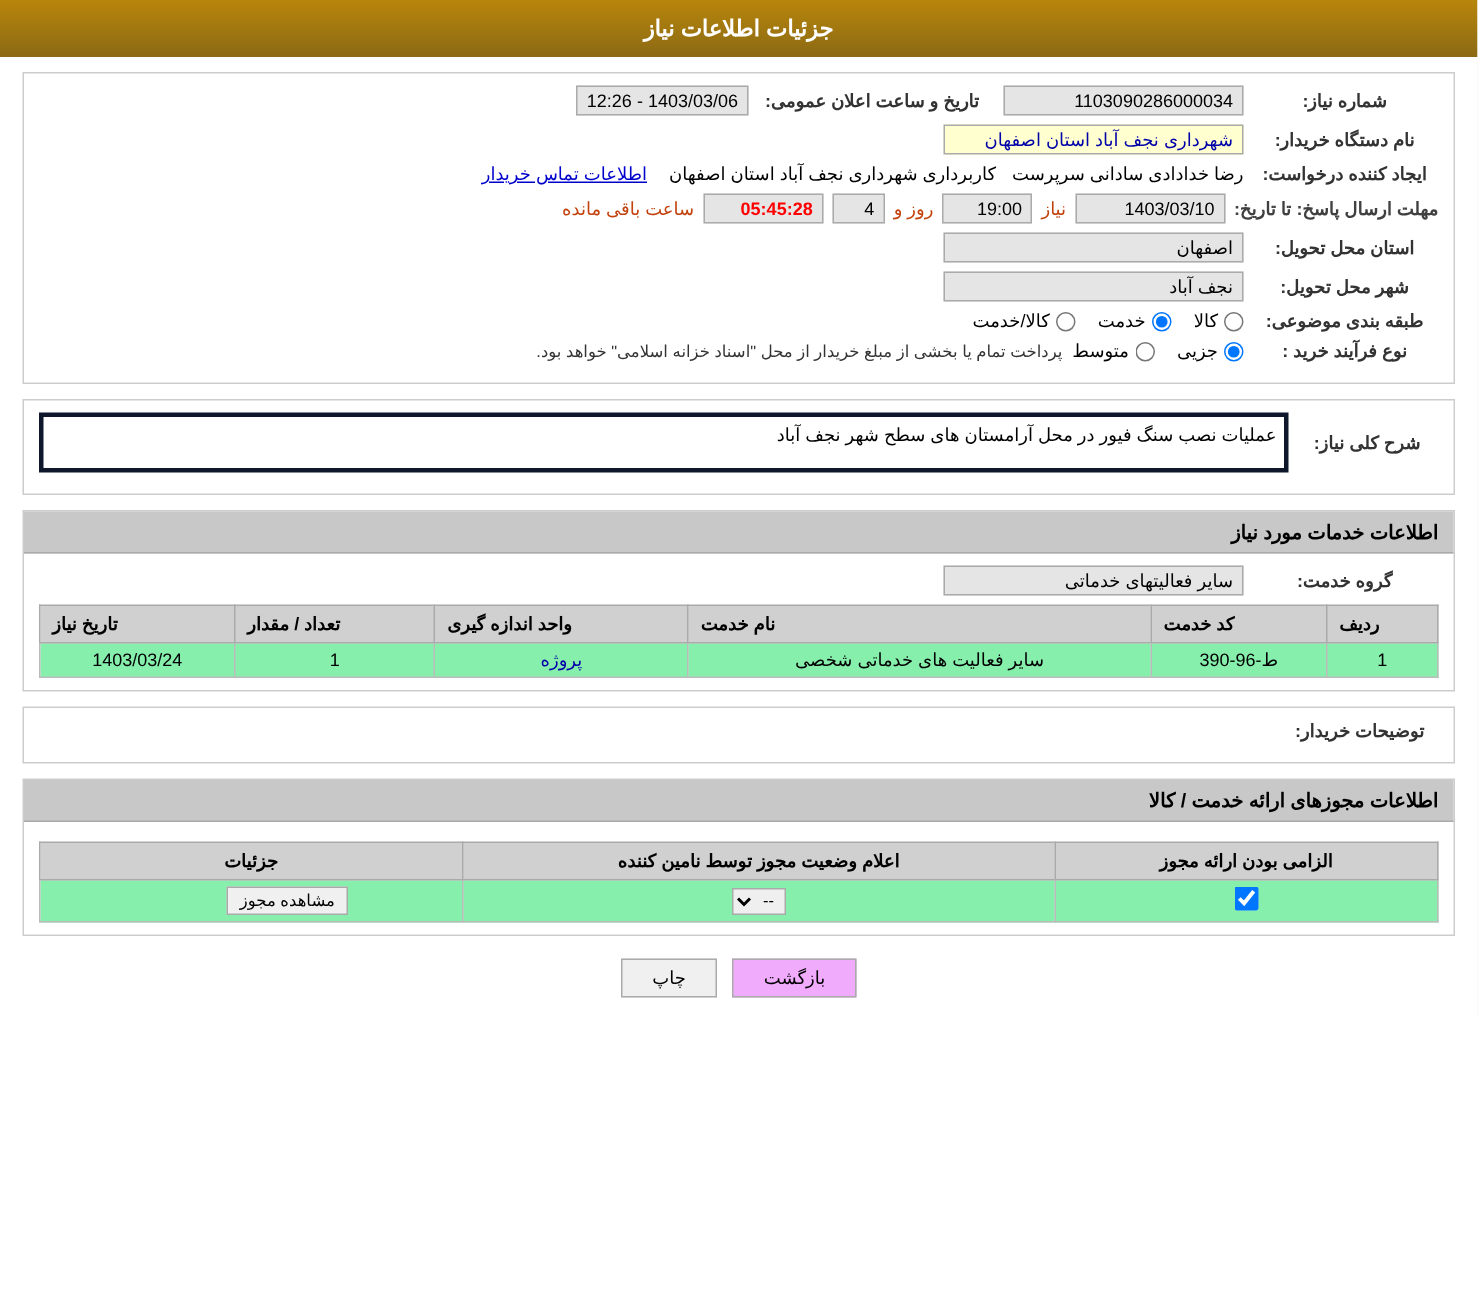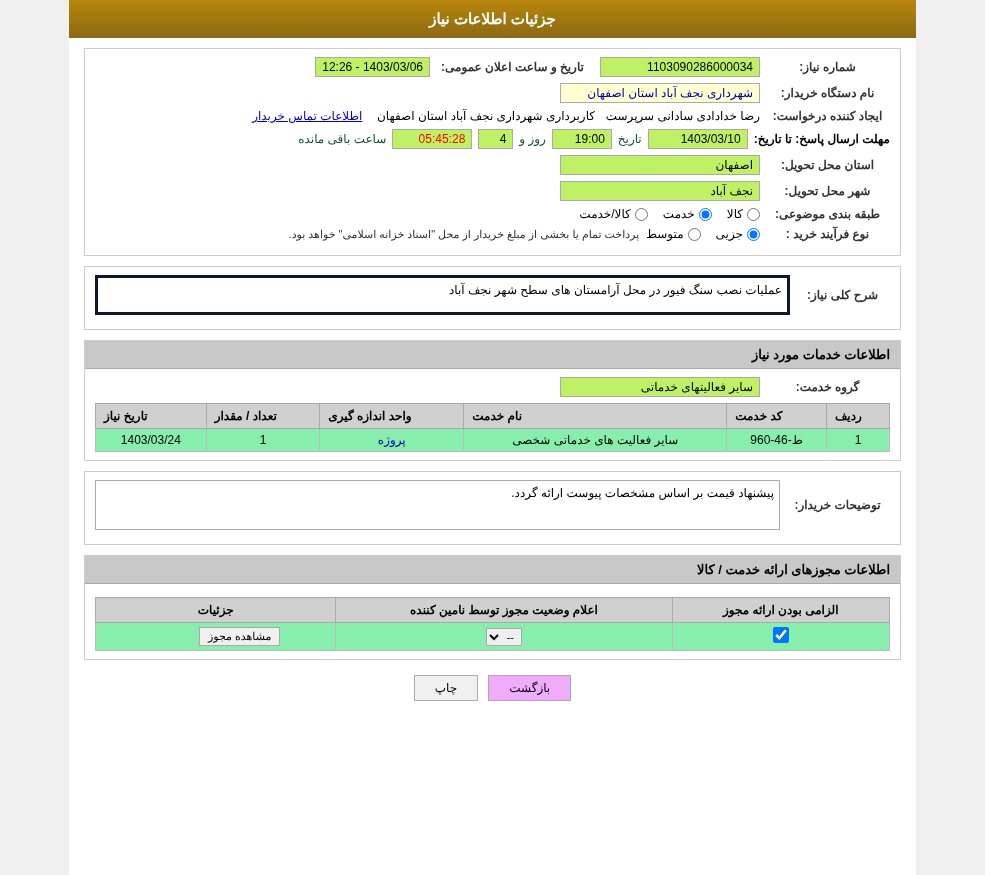--- a/index.html
+++ b/index.html
@@ -3,21 +3,21 @@
   <meta charset="utf-8">
   <style>
     * { box-sizing: border-box; margin: 0; padding: 0; }
     body {
       font-family: Tahoma, Arial, sans-serif;
       font-size: 12px;
       background: #f0f0f0;
       direction: rtl;
     }
     .page-container {
-      width: 847px;
+      width: 985px;
       min-height: 875px;
       background: #fff;
       margin: 0 auto;
     }
     .header-bar {
       background: linear-gradient(to bottom, #b8860b, #8b6914);
       color: white;
       text-align: center;
       padding: 10px 0;
       font-size: 15px;
@@ -43,21 +43,21 @@
     }
     .label {
       color: #333;
       font-weight: bold;
       min-width: 130px;
       text-align: center;
       padding-left: 5px;
     }
     .value-box {
       border: 1px solid #aaa;
-      background: #bef264;
+      background: #e5e5e5;
       padding: 2px 6px;
       min-width: 160px;
       min-height: 20px;
       display: inline-block;
       text-align: right;
     }
     .value-box.medium { min-width: 200px; }
     .value-box.small { min-width: 100px; }
     .link-text {
       color: #0000cc;
@@ -65,25 +65,25 @@
       cursor: pointer;
     }
     .deadline-row {
       display: flex;
       align-items: center;
       gap: 6px;
       margin-bottom: 6px;
     }
     .deadline-label {
       font-weight: bold;
-      color: #000000;
+      color: #404040;
       min-width: 130px;
     }
     .deadline-sub-label {
-      color: #14532d;
+      color: #c2410c;
     }
     .radio-group {
       display: flex;
       align-items: center;
       gap: 15px;
     }
     .radio-item {
       display: flex;
       align-items: center;
       gap: 4px;
@@ -189,25 +189,25 @@
           <span style="margin-left:4px;">رضا خدادادی سادانی سرپرست</span>
           &nbsp;&nbsp;
           <span style="margin-left:8px;">کاربرداری شهرداری نجف آباد استان اصفهان</span>
           &nbsp;&nbsp;
           <span class="link-text">اطلاعات تماس خریدار</span>
         </div>
 
         <div class="deadline-row">
           <span class="deadline-label">مهلت ارسال پاسخ: تا تاریخ:</span>
           <span class="value-box small">1403/03/10</span>
-          <span class="deadline-sub-label">تاریخ</span>
+          <span class="deadline-sub-label">نیاز</span>
           <span class="value-box" style="min-width:60px;">19:00</span>
           <span class="deadline-sub-label">روز و</span>
           <span class="value-box" style="min-width:35px;">4</span>
-          <span class="value-box" style="min-width:80px; color:red; font-weight:normal;">05:45:28</span>
+          <span class="value-box" style="min-width:80px; color:red; font-weight:bold;">05:45:28</span>
           <span class="deadline-sub-label">ساعت باقی مانده</span>
         </div>
 
         <div class="info-row">
           <span class="label">استان محل تحویل:</span>
           <span class="value-box medium">اصفهان</span>
         </div>
 
         <div class="info-row">
           <span class="label">شهر محل تحویل:</span>
@@ -274,36 +274,35 @@
               <th>کد خدمت</th>
               <th>نام خدمت</th>
               <th>واحد اندازه گیری</th>
               <th>تعداد / مقدار</th>
               <th>تاریخ نیاز</th>
             </tr>
           </thead>
           <tbody id="services-tbody">
           <tr>
       <td>1</td>
-      <td>ط-46-960</td>
+      <td>ط-96-390</td>
       <td>سایر فعالیت های خدماتی شخصی</td>
       <td style="color:#0000aa;">پروژه</td>
       <td>1</td>
       <td>1403/03/24</td>
     </tr>
             </tbody>
         </table>
       </div>
     </div>
 
     <div class="section">
       <div class="section-body">
         <div class="info-row">
           <span class="label" style="min-width:110px; font-weight:bold;">توضیحات خریدار:</span>
-          <div style="flex:1; border:1px solid #aaa; min-height:50px; padding:5px; background:#fff; text-align:right;">پیشنهاد قیمت بر اساس مشخصات پیوست ارائه گردد.</div>
         </div>
       </div>
     </div>
 
     <div class="section">
       <div class="section-title-bar">اطلاعات مجوزهای ارائه خدمت / کالا</div>
       <div class="section-body">
         <table class="permissions-table">
           <thead>
             <tr>

